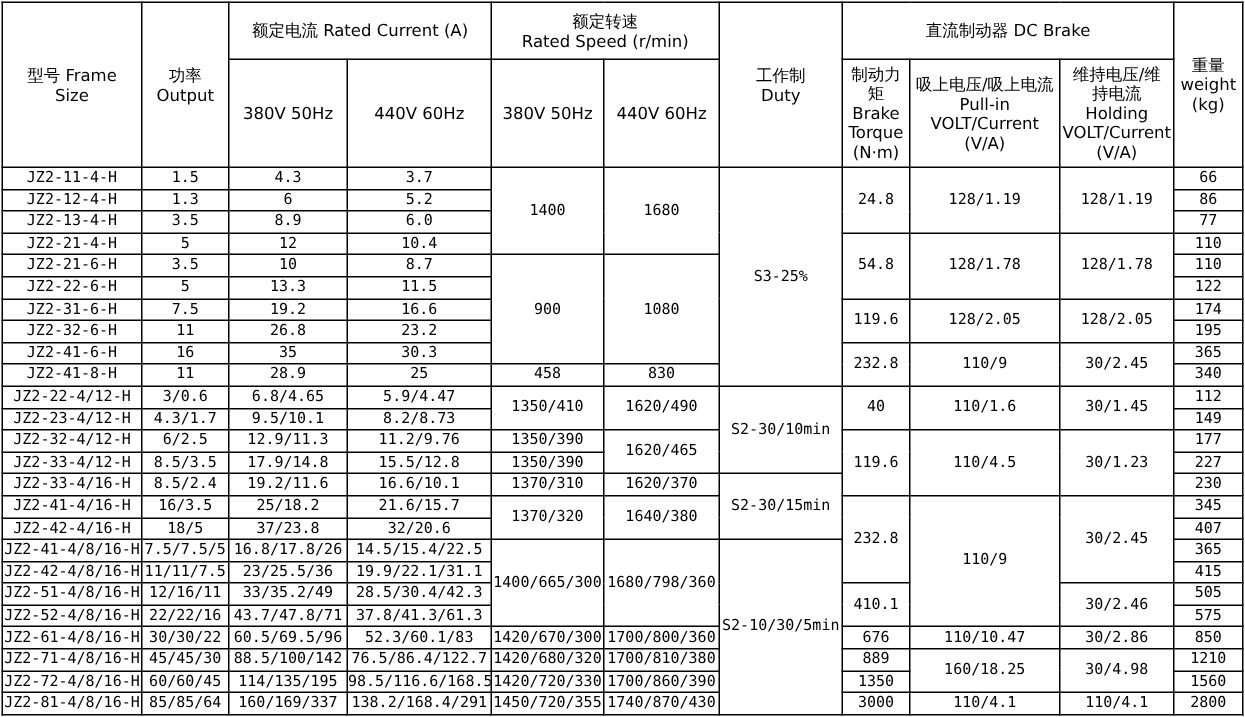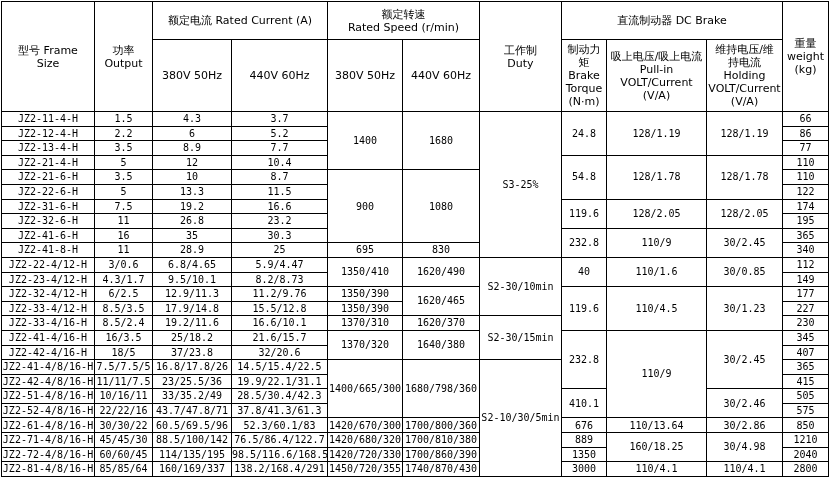--- a/index.html
+++ b/index.html
@@ -110,30 +110,30 @@
           <td rowspan="4">1400</td>
           <td rowspan="4">1680</td>
           <td rowspan="10">S3-25%</td>
           <td rowspan="3">24.8</td>
           <td rowspan="3">128/1.19</td>
           <td rowspan="3">128/1.19</td>
           <td>66</td>
         </tr>
         <tr>
           <td>JZ2-12-4-H</td>
-          <td>2.2</td>
+          <td>1.3</td>
           <td>6</td>
           <td>5.2</td>
           <td>86</td>
         </tr>
         <tr>
           <td>JZ2-13-4-H</td>
           <td>3.5</td>
           <td>8.9</td>
-          <td>7.7</td>
+          <td>6.0</td>
           <td>77</td>
         </tr>
         <tr>
           <td>JZ2-21-4-H</td>
           <td>5</td>
           <td>12</td>
           <td>10.4</td>
           <td rowspan="3">54.8</td>
           <td rowspan="3">128/1.78</td>
           <td rowspan="3">128/1.78</td>
@@ -180,35 +180,35 @@
           <td rowspan="2">232.8</td>
           <td rowspan="2">110/9</td>
           <td rowspan="2">30/2.45</td>
           <td>365</td>
         </tr>
         <tr>
           <td>JZ2-41-8-H</td>
           <td>11</td>
           <td>28.9</td>
           <td>25</td>
-          <td>695</td>
+          <td>458</td>
           <td>830</td>
           <td>340</td>
         </tr>
         <tr>
           <td>JZ2-22-4/12-H</td>
           <td>3/0.6</td>
           <td>6.8/4.65</td>
           <td>5.9/4.47</td>
           <td rowspan="2">1350/410</td>
           <td rowspan="2">1620/490</td>
           <td rowspan="4">S2-30/10min</td>
           <td rowspan="2">40</td>
           <td rowspan="2">110/1.6</td>
-          <td rowspan="2">30/0.85</td>
+          <td rowspan="2">30/1.45</td>
           <td>112</td>
         </tr>
         <tr>
           <td>JZ2-23-4/12-H</td>
           <td>4.3/1.7</td>
           <td>9.5/10.1</td>
           <td>8.2/8.73</td>
           <td>149</td>
         </tr>
         <tr>
@@ -272,21 +272,21 @@
         </tr>
         <tr>
           <td>JZ2-42-4/8/16-H</td>
           <td>11/11/7.5</td>
           <td>23/25.5/36</td>
           <td>19.9/22.1/31.1</td>
           <td>415</td>
         </tr>
         <tr>
           <td>JZ2-51-4/8/16-H</td>
-          <td>10/16/11</td>
+          <td>12/16/11</td>
           <td>33/35.2/49</td>
           <td>28.5/30.4/42.3</td>
           <td rowspan="2">410.1</td>
           <td rowspan="2">30/2.46</td>
           <td>505</td>
         </tr>
         <tr>
           <td>JZ2-52-4/8/16-H</td>
           <td>22/22/16</td>
           <td>43.7/47.8/71</td>
@@ -294,21 +294,21 @@
           <td>575</td>
         </tr>
         <tr>
           <td>JZ2-61-4/8/16-H</td>
           <td>30/30/22</td>
           <td>60.5/69.5/96</td>
           <td>52.3/60.1/83</td>
           <td>1420/670/300</td>
           <td>1700/800/360</td>
           <td>676</td>
-          <td>110/13.64</td>
+          <td>110/10.47</td>
           <td>30/2.86</td>
           <td>850</td>
         </tr>
         <tr>
           <td>JZ2-71-4/8/16-H</td>
           <td>45/45/30</td>
           <td>88.5/100/142</td>
           <td>76.5/86.4/122.7</td>
           <td>1420/680/320</td>
           <td>1700/810/380</td>
@@ -318,21 +318,21 @@
           <td>1210</td>
         </tr>
         <tr>
           <td>JZ2-72-4/8/16-H</td>
           <td>60/60/45</td>
           <td>114/135/195</td>
           <td>98.5/116.6/168.5</td>
           <td>1420/720/330</td>
           <td>1700/860/390</td>
           <td>1350</td>
-          <td>2040</td>
+          <td>1560</td>
         </tr>
         <tr>
           <td>JZ2-81-4/8/16-H</td>
           <td>85/85/64</td>
           <td>160/169/337</td>
           <td>138.2/168.4/291</td>
           <td>1450/720/355</td>
           <td>1740/870/430</td>
           <td>3000</td>
           <td>110/4.1</td>

